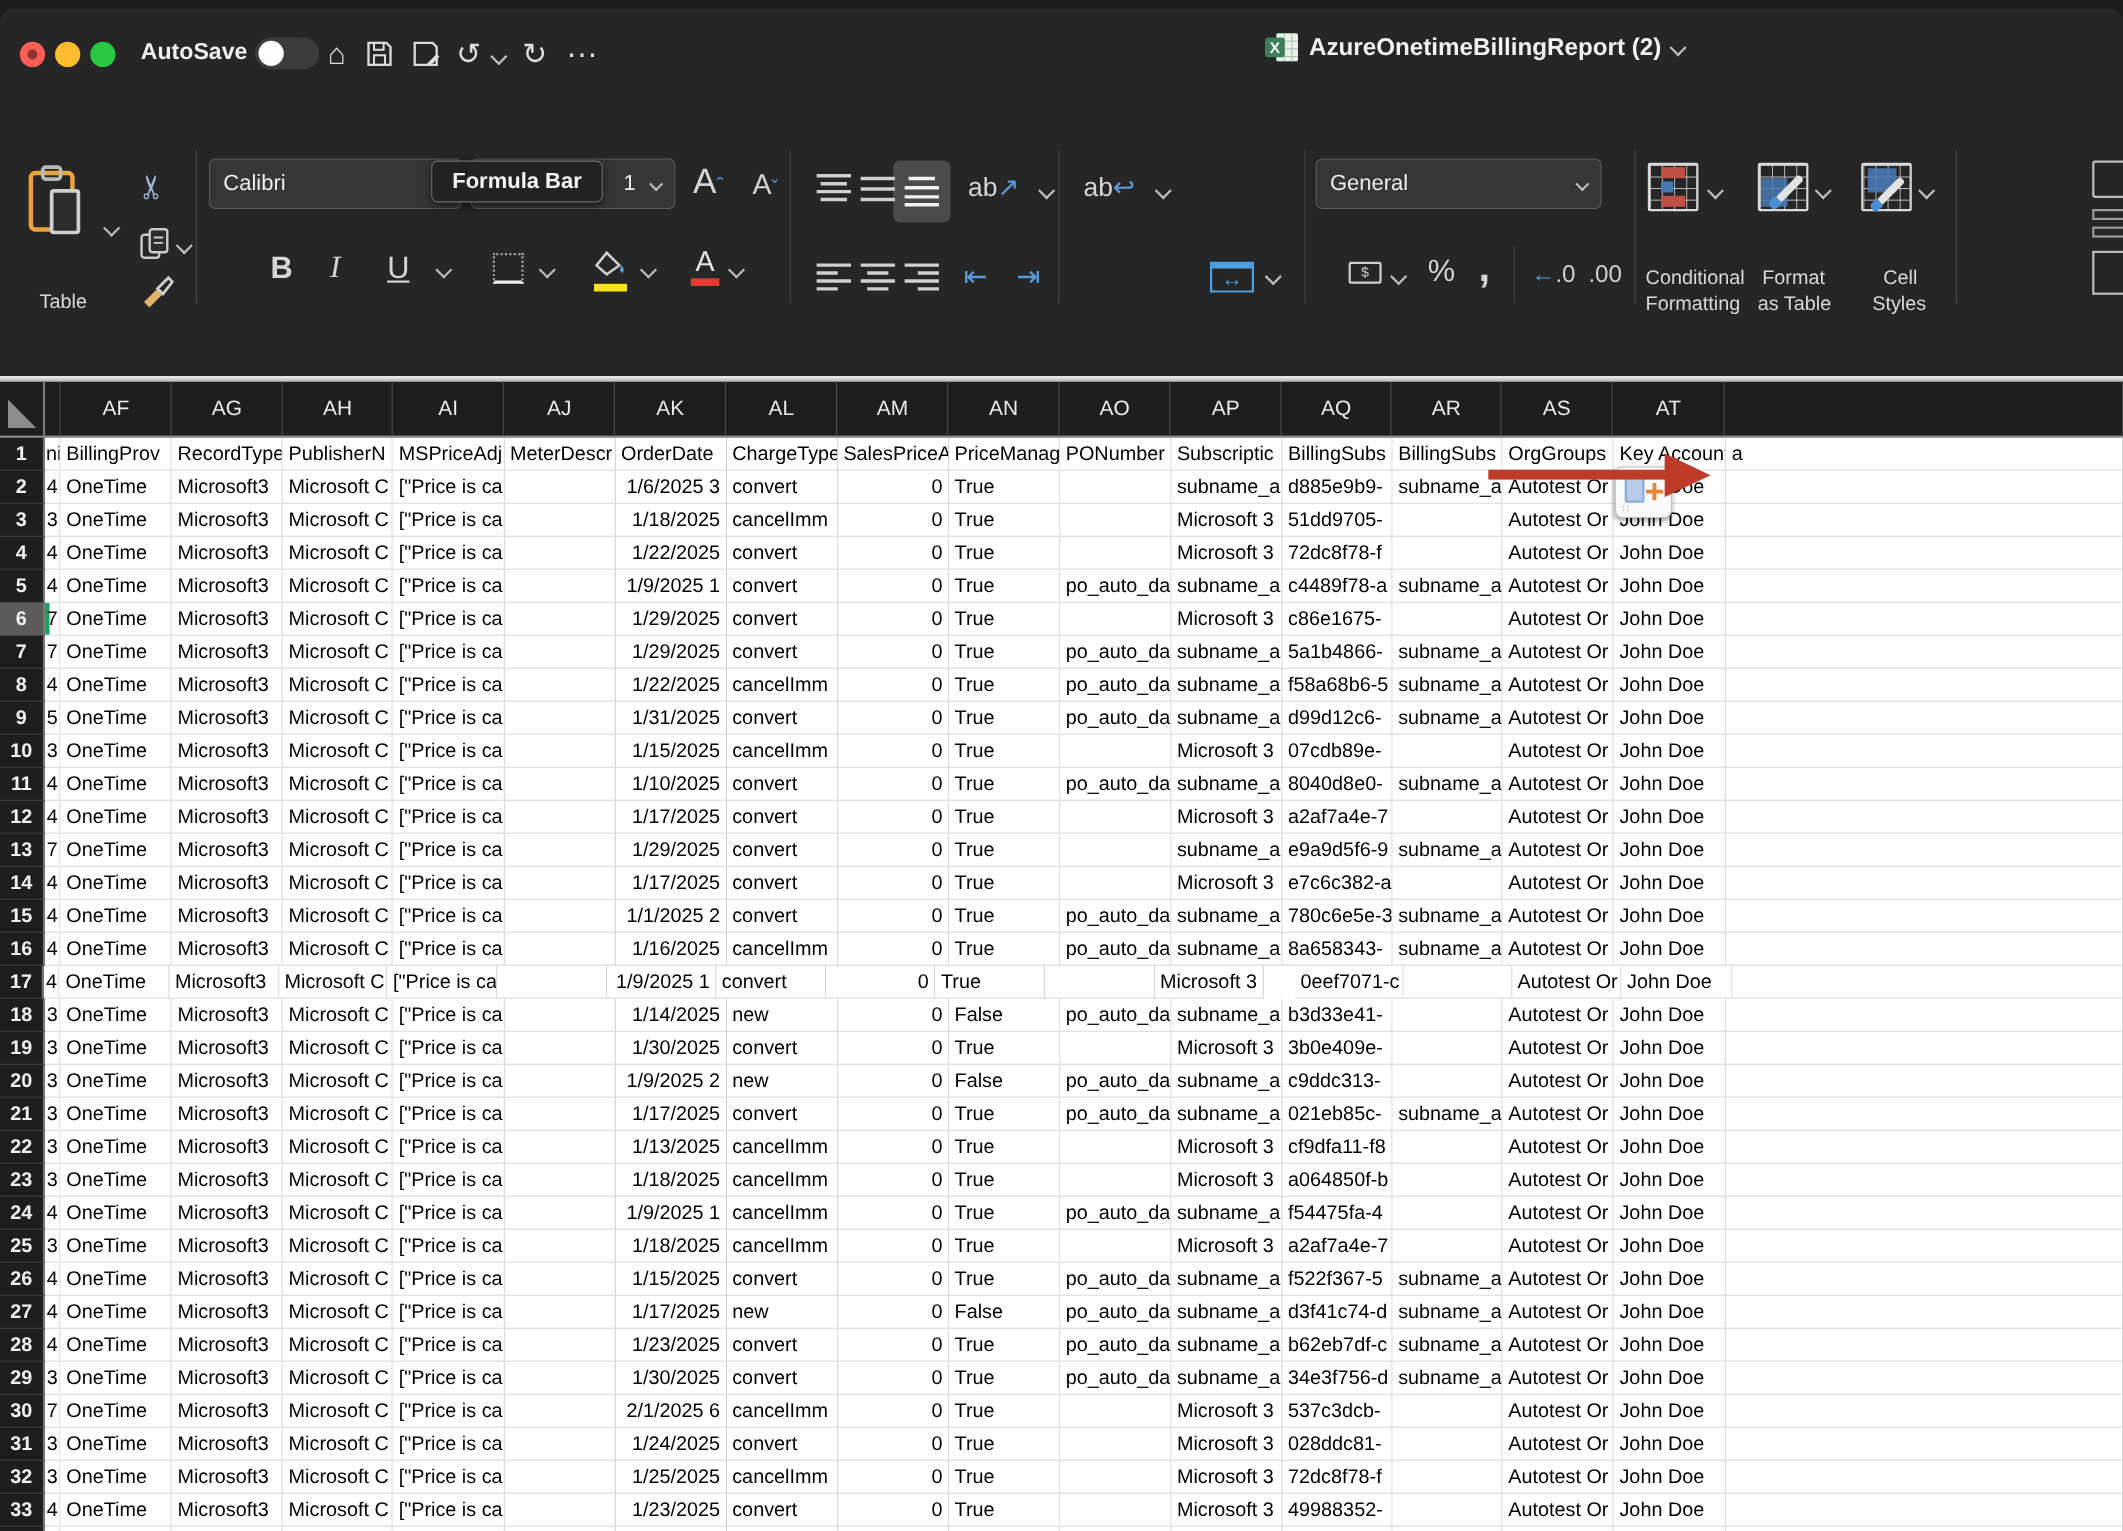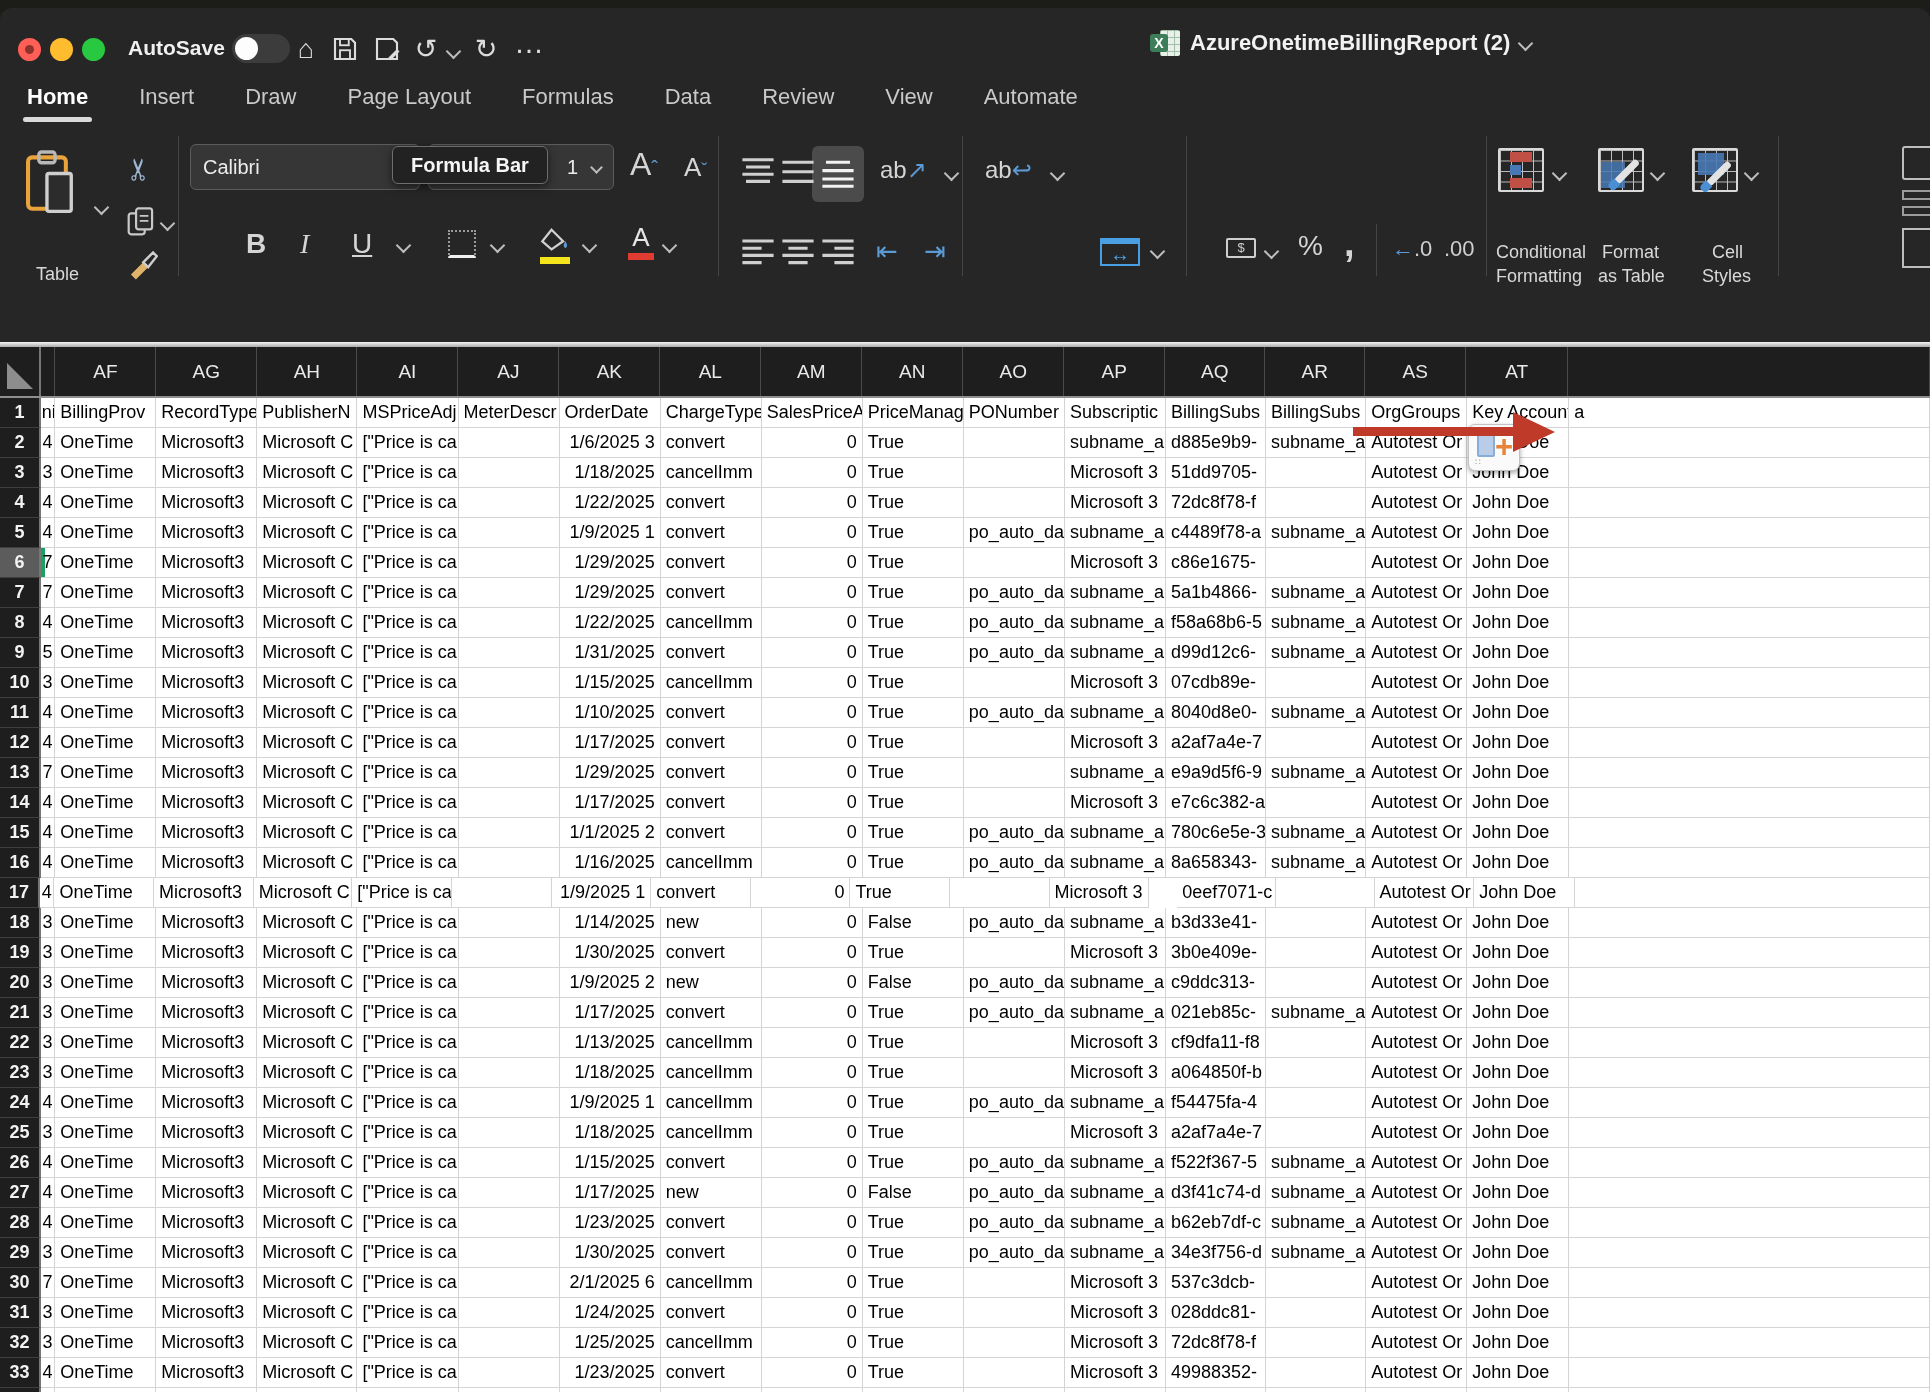--- a/index.html
+++ b/index.html
@@ -142,31 +142,20 @@
     <div id="title-group">
       <div id="xl-icon">
         <div class="sheet"></div>
         <div class="box">X</div>
       </div>
       <span id="window-title">AzureOnetimeBillingReport (2)</span>
       <span class="chev"></span>
     </div>
   </div>
 
-  <div id="tabs">
-        <div class="tab active">Home</div>
-        <div class="tab">Insert</div>
-        <div class="tab">Draw</div>
-        <div class="tab">Page Layout</div>
-        <div class="tab">Formulas</div>
-        <div class="tab">Data</div>
-        <div class="tab">Review</div>
-        <div class="tab">View</div>
-        <div class="tab">Automate</div>
-      </div>
 
   <div id="ribbon">
 
     <div style="position:absolute;left:24px;top:22px;width:62px;height:86px;">
       <svg viewBox="0 0 40 50" width="54" height="74">
         <rect x="3" y="6" width="28" height="38" rx="3" fill="none" stroke="#e8a33d" stroke-width="3"></rect>
         <rect x="11" y="2" width="12" height="8" rx="2" fill="none" stroke="#b8b8b8" stroke-width="2.5"></rect>
         <rect x="17" y="18" width="18" height="28" rx="1.5" fill="#2c2c2c" stroke="#cfcfcf" stroke-width="2.5"></rect>
       </svg>
     </div>
@@ -240,20 +229,24 @@
         </svg>
     <span class="icon-txt" style="left:876px;top:112px;font-size:26px;"><span class="blue">⇤</span></span>
     <span class="icon-txt" style="left:924px;top:112px;font-size:26px;"><span class="blue">⇥</span></span>
     <div class="vdiv" style="left:962px;"></div>
     <span class="icon-txt" style="left:985px;top:32px;font-size:24px;">ab<span class="blue">↩</span></span>
     <span style="position:absolute;left:1052px;top:44px;" class="chev"></span>
     <div style="position:absolute;left:1100px;top:114px;width:40px;height:28px;border:2px solid #4a9fe3;border-top-width:6px;color:#4a9fe3;font-size:20px;text-align:center;line-height:20px;"><span>↔</span></div>
     <span style="position:absolute;left:1152px;top:122px;" class="chev"></span>
     <div class="vdiv" style="left:1186px;"></div>
 
+    <div class="combo" style="left:1196px;top:20px;width:260px;height:46px;">
+      <span>General</span>
+          <span class="chev"></span>
+    </div>
     <div style="position:absolute;left:1226px;top:114px;width:30px;height:20px;border:2px solid #cfcfcf;border-radius:2px;color:#cfcfcf;font-size:13px;text-align:center;line-height:16px;">$</div>
     <span style="position:absolute;left:1266px;top:122px;" class="chev"></span>
     <span class="icon-txt" style="left:1298px;top:106px;font-size:28px;">%</span>
     <span class="icon-txt" style="left:1344px;top:98px;font-size:38px;font-weight:700;">,</span>
     <div class="vdiv" style="left:1376px;top:100px;height:52px;"></div>
     <span class="icon-txt blue" style="left:1392px;top:112px;font-size:22px;"><span style="color:#5b9bd5;">←</span><span style="color:#cfcfcf;">.0</span></span>
     <span class="icon-txt" style="left:1444px;top:112px;font-size:22px;color:#cfcfcf;">.00</span>
     <div class="vdiv" style="left:1486px;"></div>
 
     <div class="grid-ico" style="left:1498px;top:24px;">

